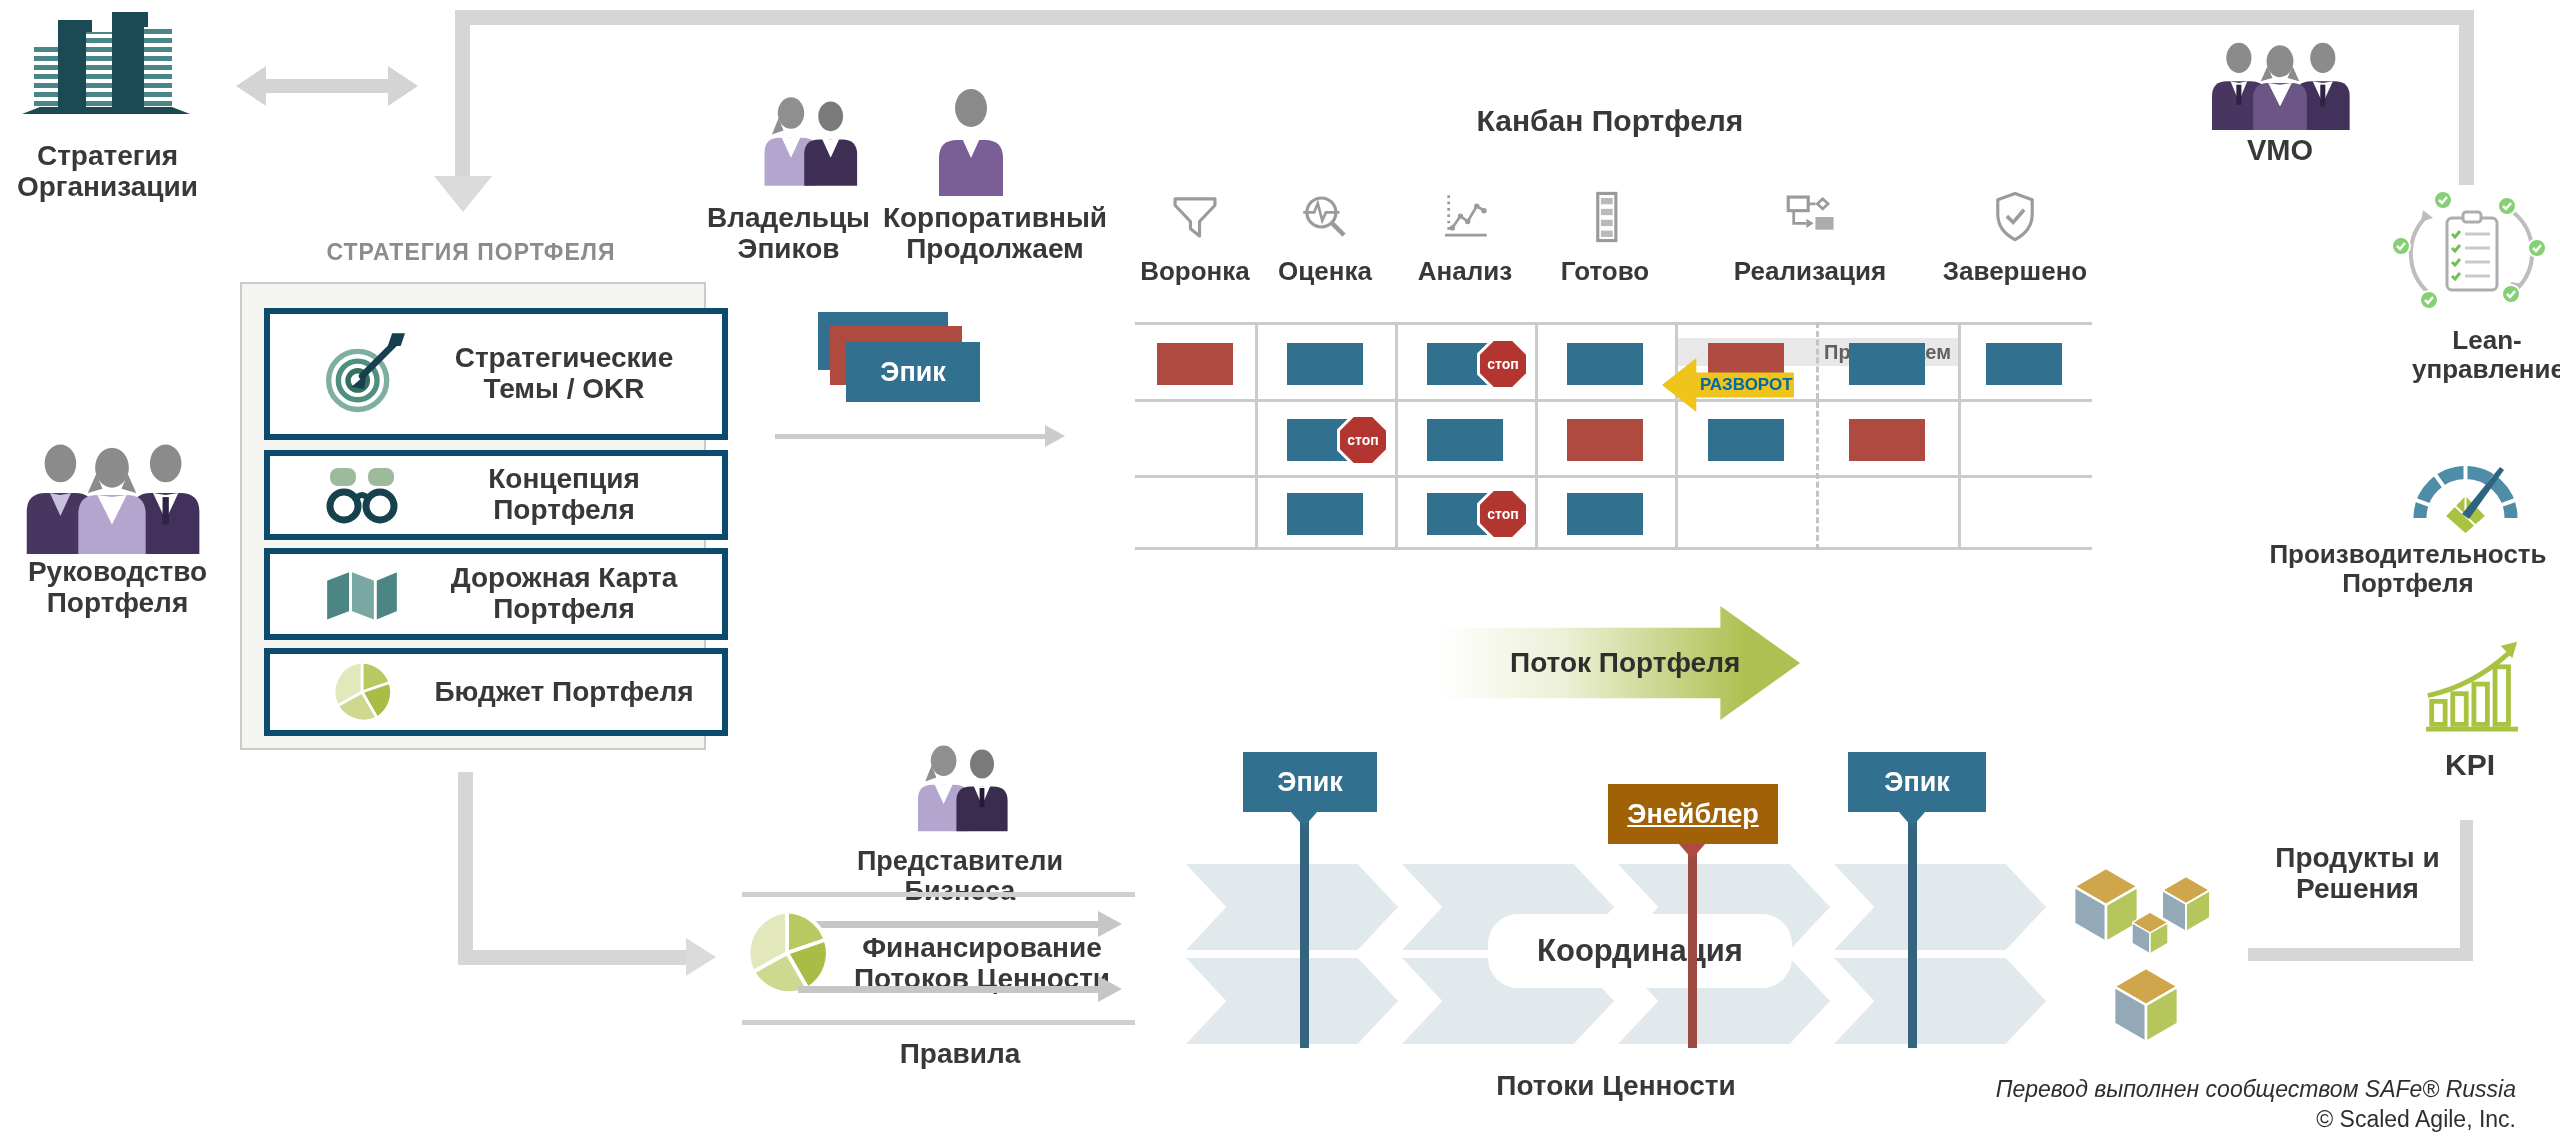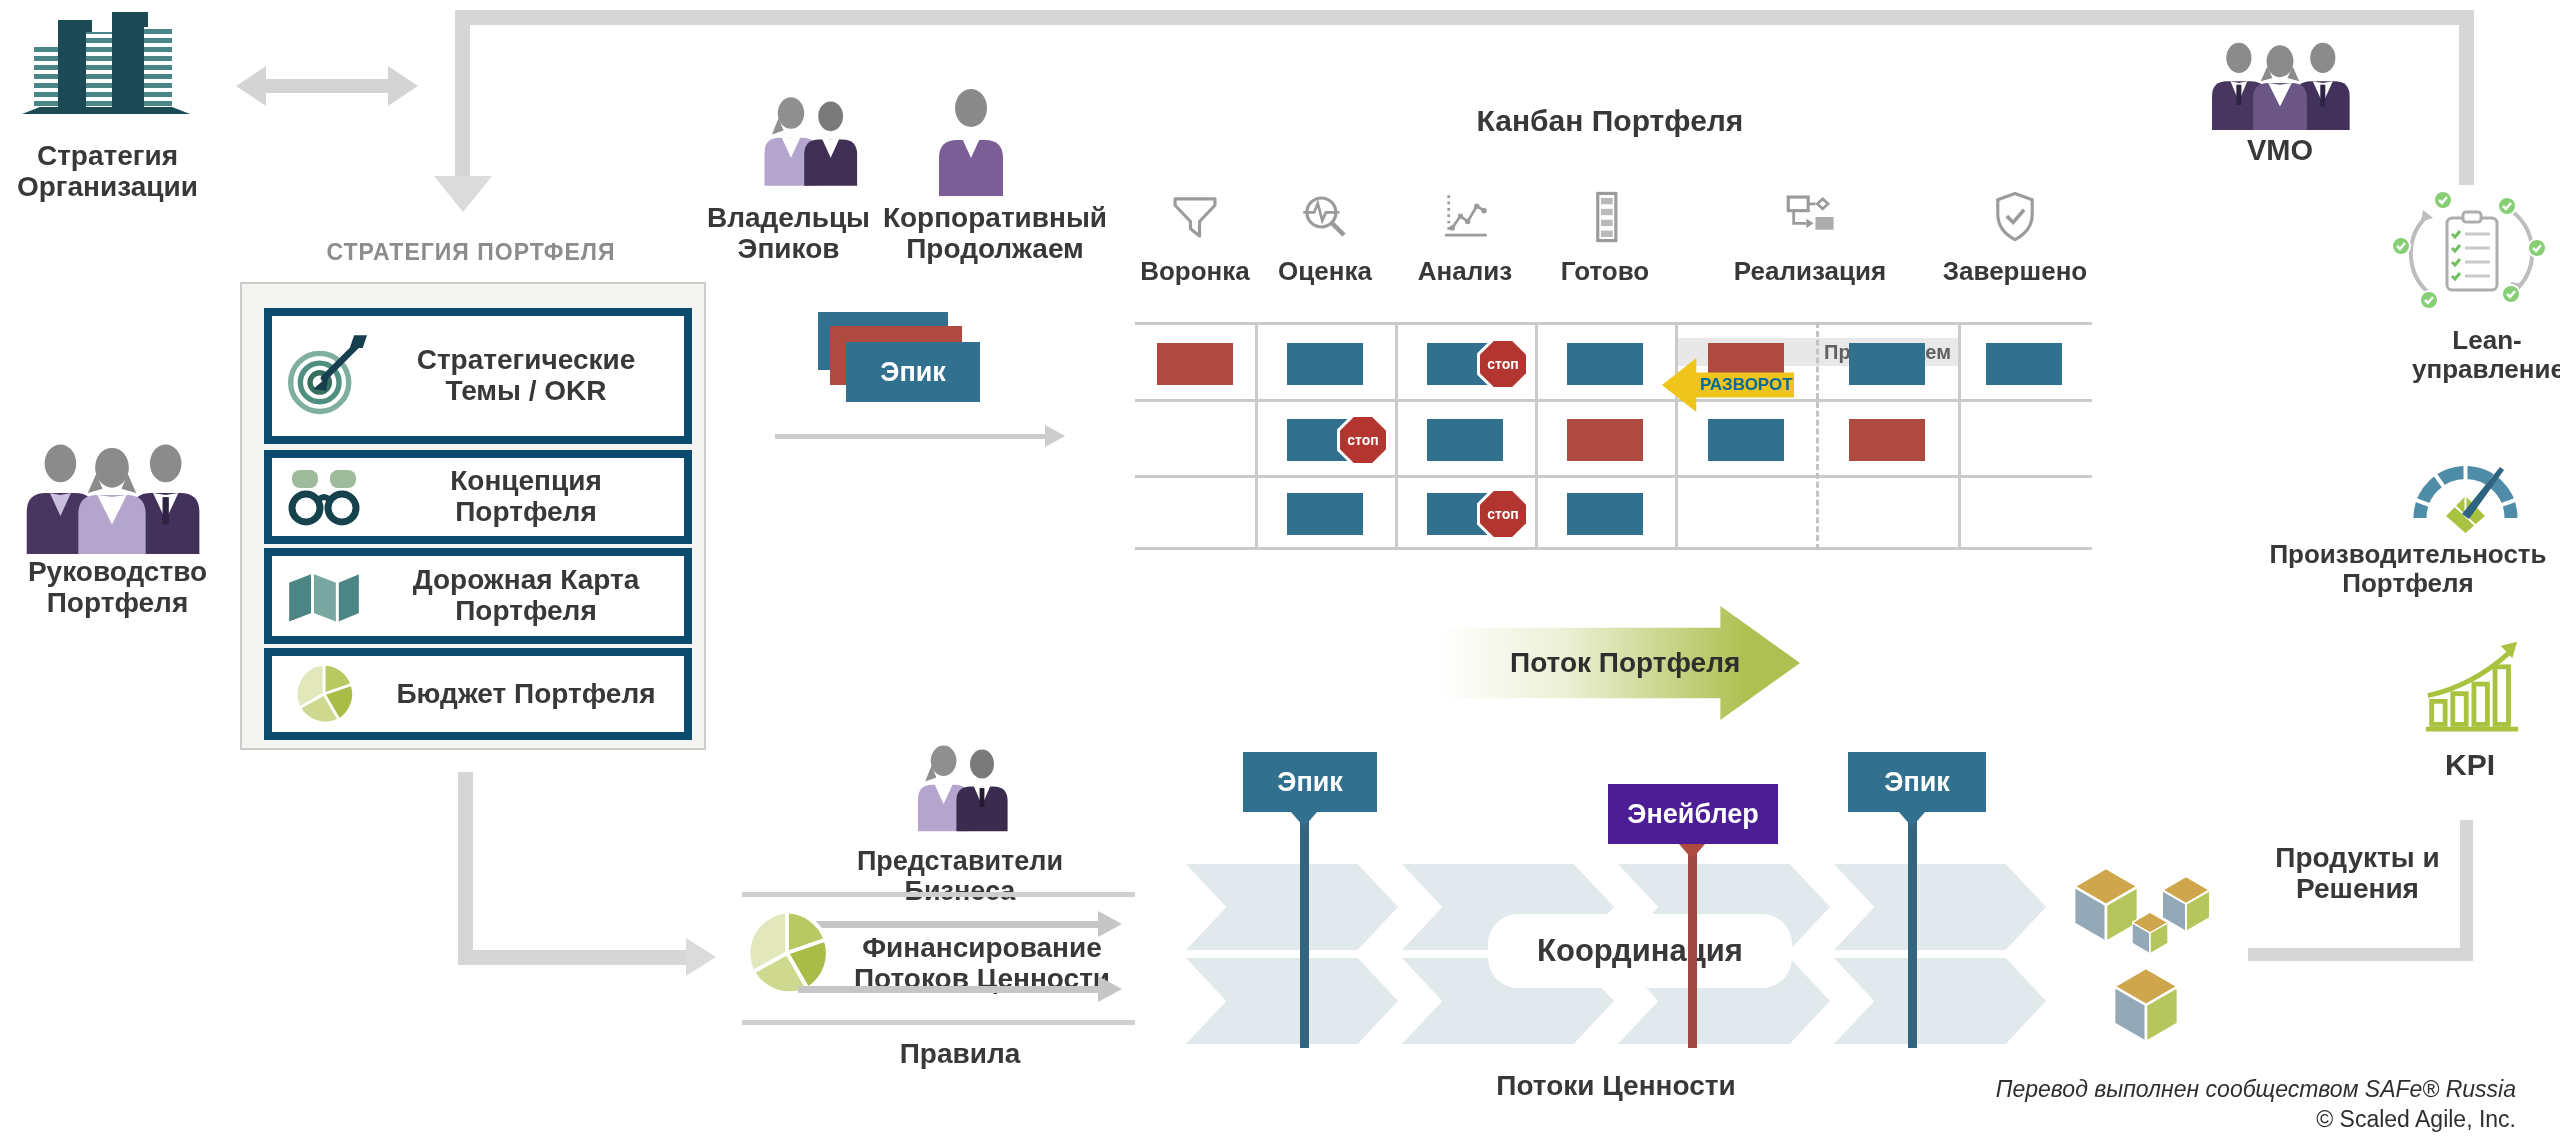--- a/index.html
+++ b/index.html
@@ -3,22 +3,22 @@
 <meta charset="utf-8">
 <style>
   html,body{margin:0;padding:0;background:#fff;}
   body{width:2560px;height:1144px;position:relative;overflow:hidden;
        font-family:"Liberation Sans","DejaVu Sans",sans-serif;color:#383838;}
   .abs{position:absolute;}
   .lbl{font-weight:bold;color:#383838;text-align:center;line-height:1.12;}
   .gray-line{background:#D6D6D6;}
   
   .panel{background:#F4F4F1;border:2px solid #CBCBCB;}
-  .pcard{position:absolute;left:22px;width:412px;background:#fff;border:8px solid #0c4a6e;
-         display:flex;align-items:center;}
+  .pcard{position:absolute;left:22px;width:412px;background:#fff;border:6px solid #0c4a6e;
+         display:flex;align-items:center;padding-left:40px;}
   .pcard .ic{width:104px;display:flex;justify-content:center;align-items:center;}
   .pcard .tx{flex:1;font-weight:bold;font-size:28px;line-height:1.1;text-align:center;padding-right:8px;}
   
   .kcol-label{font-weight:bold;font-size:26px;text-align:center;}
   .kcard{position:absolute;width:76px;height:42px;}
   .kcard.blue{background:#31708F;}
   .kcard.red{background:#AF4A41;}
   .hline{position:absolute;background:#CBCBCB;height:3px;width:957px;left:1135px;}
   .vline{position:absolute;background:#CBCBCB;width:3px;height:228px;top:322px;}
   .stop{position:absolute;width:52px;height:52px;background:#fff;
@@ -34,21 +34,21 @@
   .tri-right-big{width:0;height:0;border-top:19px solid transparent;border-bottom:19px solid transparent;border-left:30px solid #DBDBDB;}
   .tri-right-sm{width:0;height:0;border-top:13px solid transparent;border-bottom:13px solid transparent;border-left:24px solid #C6C6C6;}
   .tri-right-xs{width:0;height:0;border-top:11px solid transparent;border-bottom:11px solid transparent;border-left:20px solid #CCCCCC;}
   
   .chev-row{position:absolute;left:1186px;width:864px;height:86px;display:flex;gap:4px;}
   .chev{width:212px;height:86px;background:#E2E9EC;
         clip-path:polygon(0 0,81% 0,100% 50%,81% 100%,0 100%,19% 50%);}
   .flag{position:absolute;height:60px;color:#fff;font-weight:bold;font-size:27px;
         text-align:center;line-height:60px;}
   .flag.blue{background:#31708F;}
-  .flag.red{background:#4c1d95;}
+  .flag.red{background:#a16207;text-decoration:underline;}
   .flag-tip{position:absolute;width:0;height:0;border-left:13px solid transparent;border-right:13px solid transparent;}
   .pole{position:absolute;width:9px;}
   .pole.blue{background:#34647E;}
   .pole.red{background:#9E4A43;}
   .coord{position:absolute;left:1488px;top:914px;width:304px;height:74px;background:#fff;border-radius:30px;
          font-weight:bold;font-size:31px;text-align:center;line-height:74px;}
   .flow-arrow{position:absolute;left:1438px;top:606px;width:362px;height:114px;
         clip-path:polygon(0 19%,78% 19%,78% 0,100% 50%,78% 100%,78% 81%,0 81%);
         background:linear-gradient(90deg,rgba(180,196,92,0) 0%,rgba(180,196,92,0.25) 35%,#AFC052 85%);text-align:center;}
   .flow-arrow span{position:absolute;left:72px;top:50%;transform:translateY(-50%);

